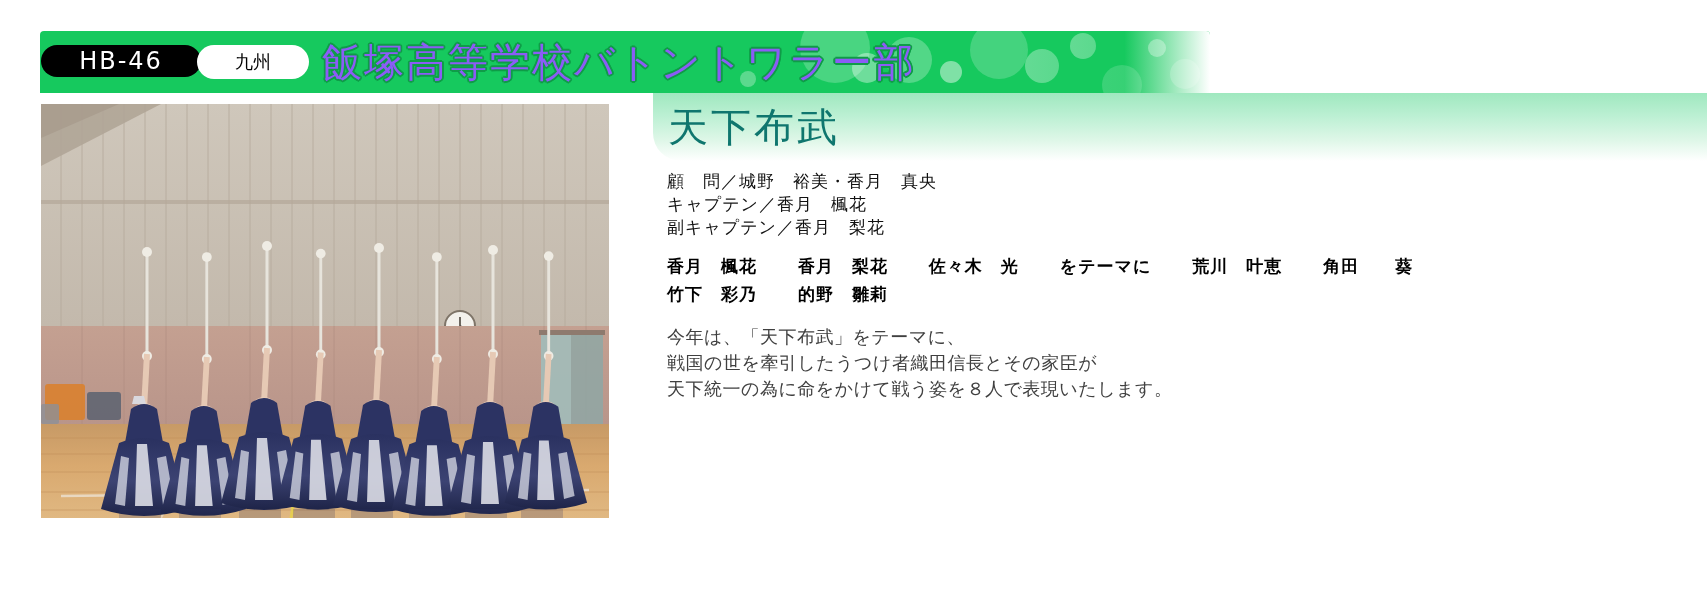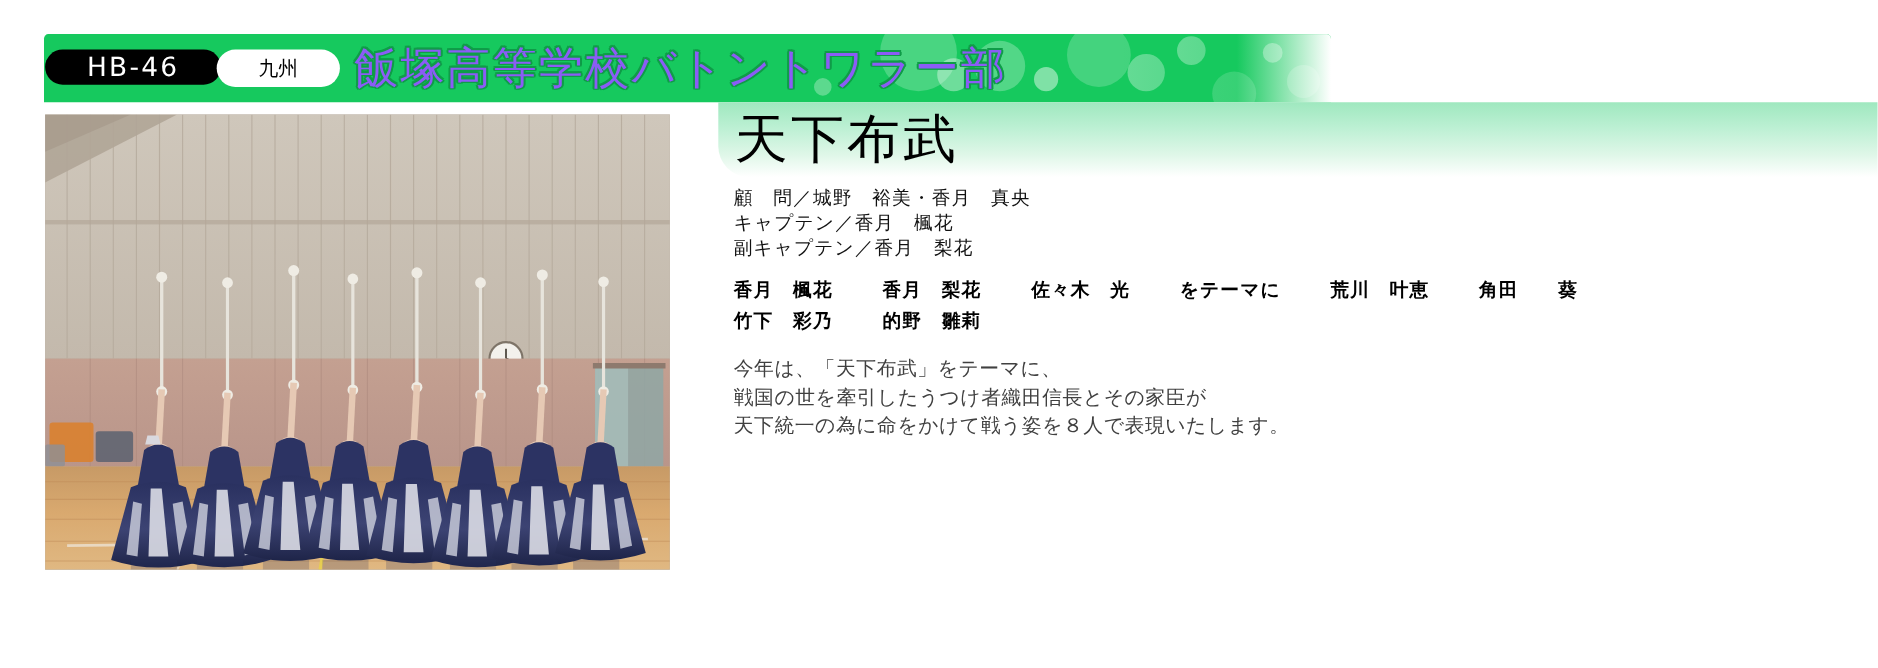--- a/index.html
+++ b/index.html
@@ -109,23 +109,23 @@
     top: 93px;
     width: 1054px;
     height: 68px;
     background: linear-gradient(to bottom, #9fe8bf 0%, #bdf0d4 35%, #dff7e8 70%, #ffffff 100%);
     border-bottom-left-radius: 28px;
   }
   .program-title {
     position: absolute;
     left: 668px;
     top: 104px;
-    font-size: 48px;
+    font-size: 40px;
     line-height: 46px;
-    color: #000000;
+    color: #0f766e;
     letter-spacing: 3px;
     white-space: nowrap;
   }
 
   
   .photo {
     position: absolute;
     left: 41px;
     top: 104px;
     width: 568px;
@@ -134,21 +134,20 @@
     background: #b8ada0;
   }
   .photo svg { display: block; }
 
   
   .info-col {
     position: absolute;
     left: 667px;
     top: 170px;
     width: 1010px;
-    font-family: Liberation Mono, monospace;
   }
   .staff-line {
     font-size: 17px;
     line-height: 23px;
     color: #111111;
     letter-spacing: 1px;
     white-space: nowrap;
   }
   .members {
     margin-top: 13px;

